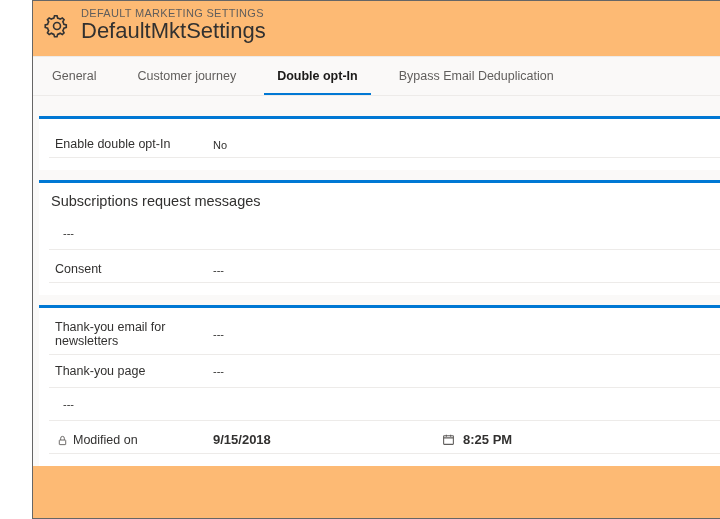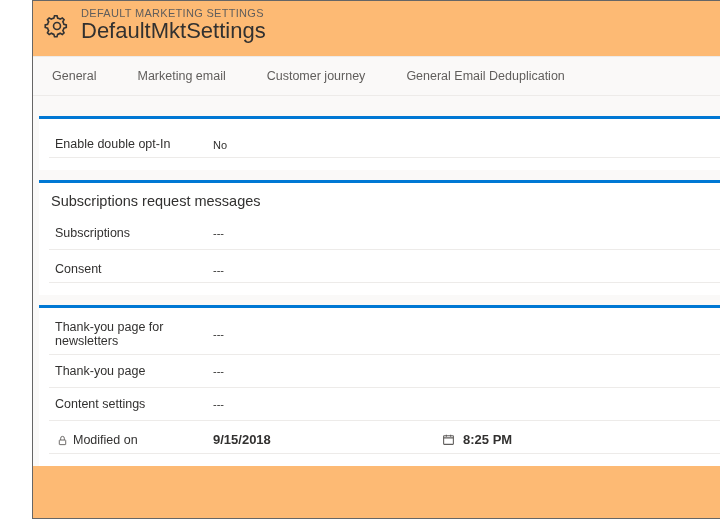--- a/index.html
+++ b/index.html
@@ -170,59 +170,57 @@
     </div>
     <div class="header-text">
       <div class="entity-label">DEFAULT MARKETING SETTINGS</div>
       <div class="entity-title">DefaultMktSettings</div>
     </div>
   </div>
 
   <div class="tab-bar">
     <div class="tabs" id="tabs-container">
         <div class="tab">General</div>
-        <div class="tab">Marketing email</div>
         <div class="tab">Customer journey</div>
-        <div class="tab">General Email Deduplication</div>
+        <div class="tab active">Double opt-In</div>
+        <div class="tab">Bypass Email Deduplication</div>
       </div>
   </div>
 
   <div class="content">
     <div class="top-gap"></div>
 
     <div class="section">
       <div class="field-row">
         <div class="field-label-col">Enable double opt-In</div>
         <div class="field-value-col">No</div>
       </div>
     </div>
 
     <div class="section">
       <div class="section-title">Subscriptions request messages</div>
       <div class="field-row">
-        <div class="field-label-col">Subscriptions</div>
         <div class="field-value-col">---</div>
       </div>
       <div class="field-row">
         <div class="field-label-col">Consent</div>
         <div class="field-value-col">---</div>
       </div>
     </div>
 
     <div class="section">
       <div class="field-row">
-        <div class="field-label-col">Thank-you page for newsletters</div>
+        <div class="field-label-col">Thank-you email for newsletters</div>
         <div class="field-value-col">---</div>
       </div>
       <div class="field-row">
         <div class="field-label-col">Thank-you page</div>
         <div class="field-value-col">---</div>
       </div>
       <div class="field-row">
-        <div class="field-label-col">Content settings</div>
         <div class="field-value-col">---</div>
       </div>
       <div class="field-row">
         <div class="field-label-col">
           <span class="small-icon">
             <svg width="11" height="11" viewBox="0 0 24 24" fill="none" stroke="currentColor" stroke-width="2">
               <rect x="5" y="11" width="14" height="10" rx="1"></rect>
               <path d="M8 11V7a4 4 0 0 1 8 0v4"></path>
             </svg>
           </span>

